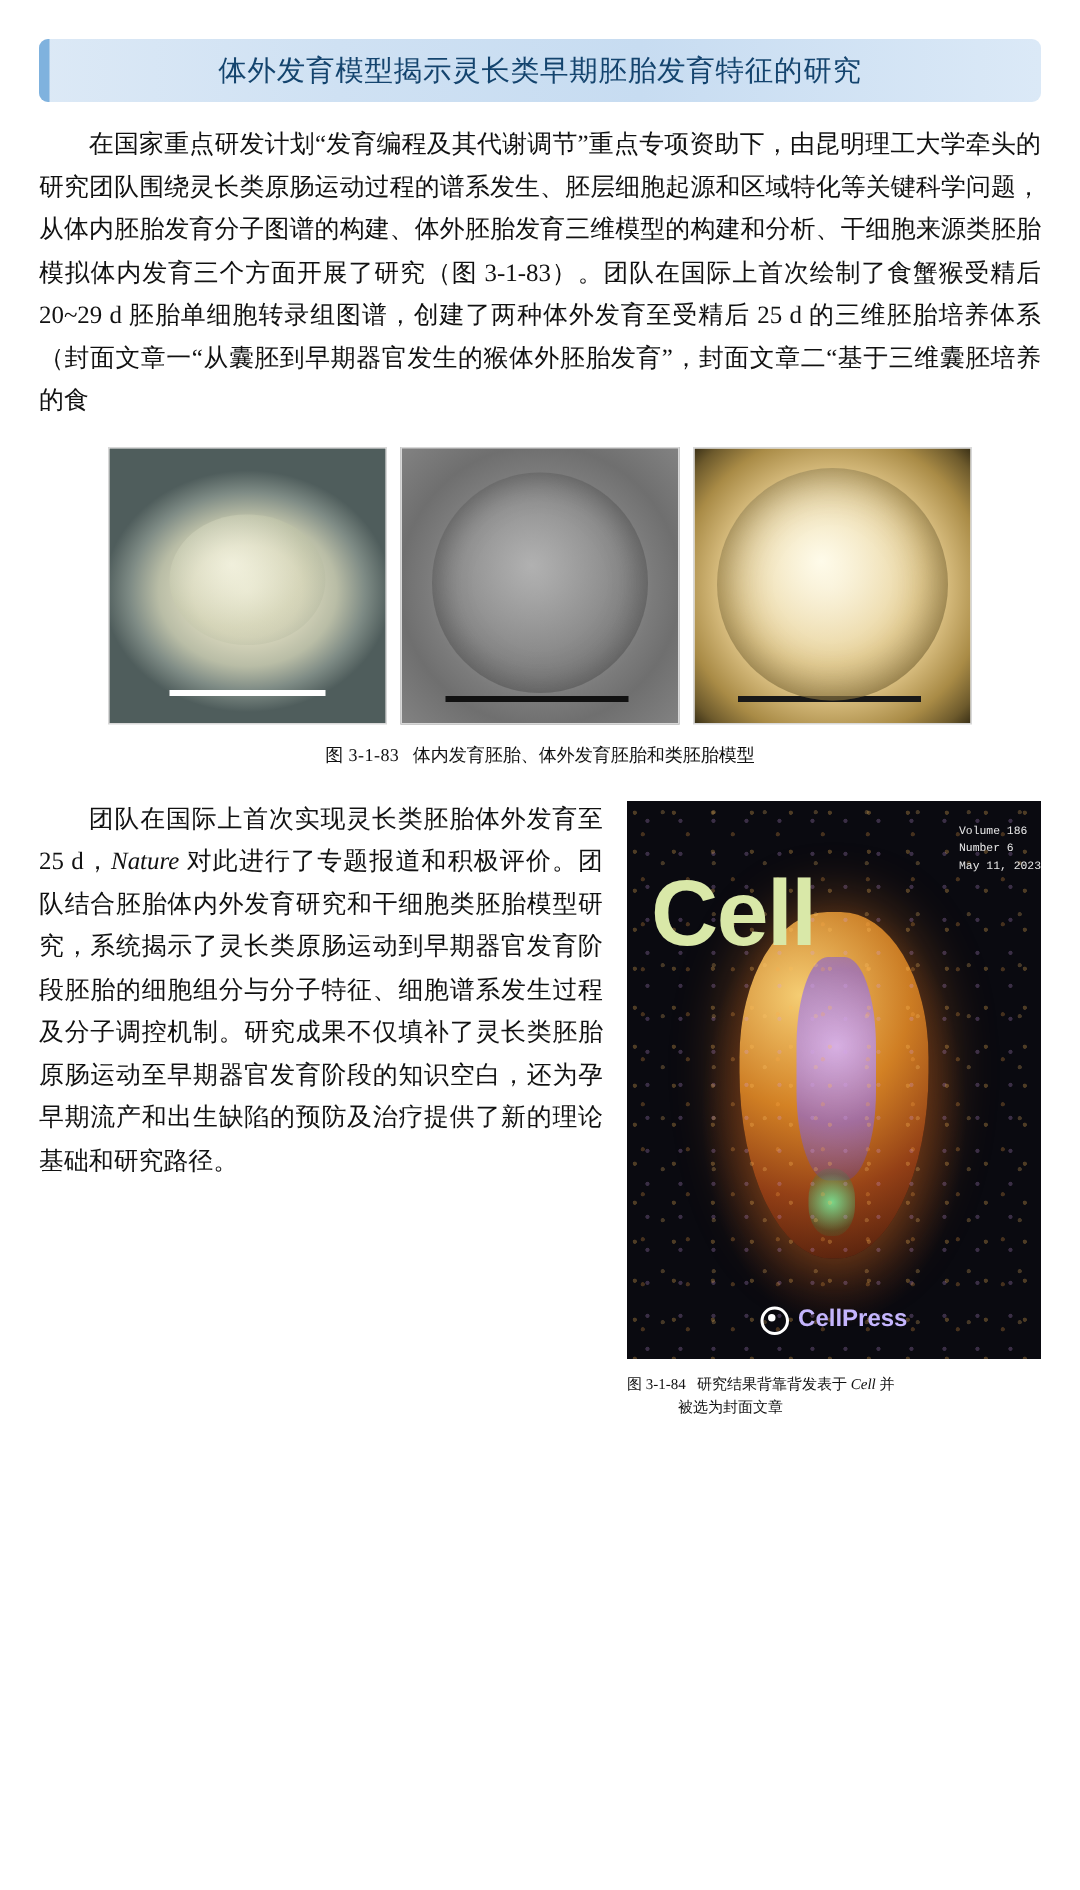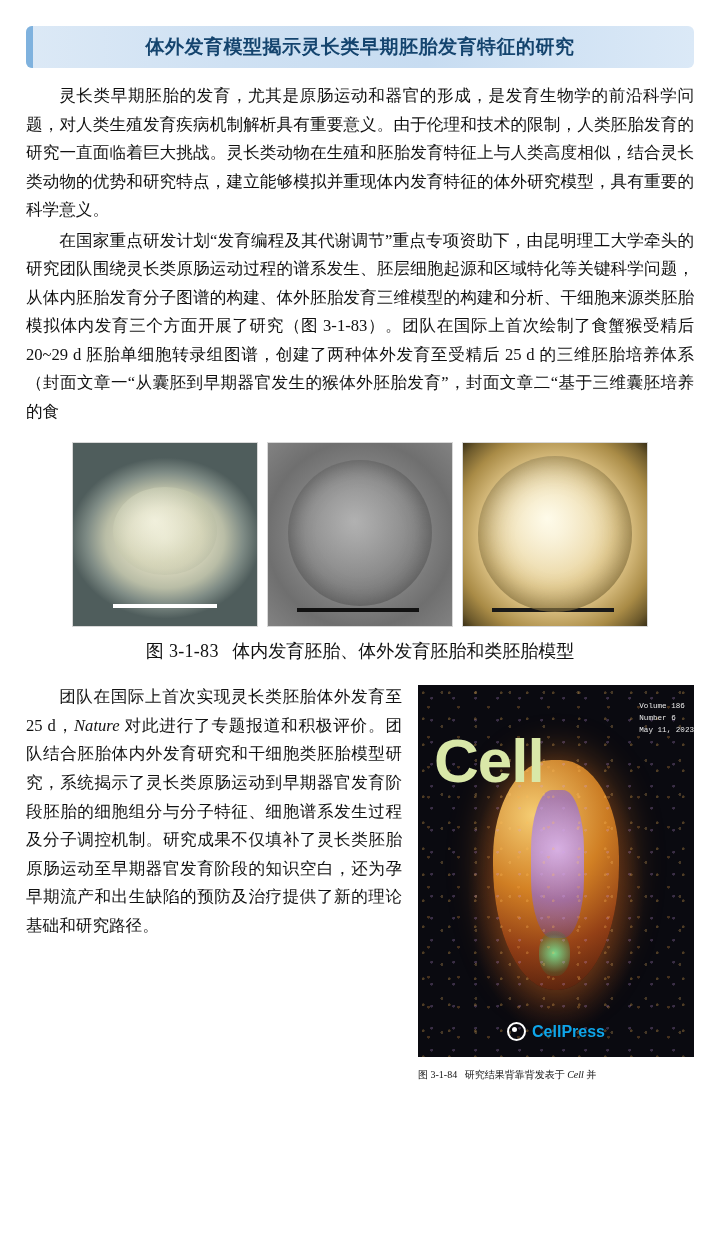--- a/index.html
+++ b/index.html
@@ -38,21 +38,21 @@
     position: absolute;
     left: 0;
     top: 0;
     bottom: 0;
     width: 7px;
     border-radius: 6px 0 0 6px;
     background: #7fb2de;
   }
   .title-text {
     font-family: "Liberation Sans", "DejaVu Sans", sans-serif;
-    font-weight: bold;
+    font-weight: normal;
     font-size: 19px;
     letter-spacing: 0.5px;
     color: #14446e;
   }
 
   
   .para {
     font-size: 16.6px;
     line-height: 1.72;
     text-align: justify;
@@ -144,21 +144,21 @@
     background: #111;
     left: 16%;
     width: 66%;
     bottom: 14px;
   }
   .img-c .scalebar {
     background: #181818;
   }
   .fig-caption {
     text-align: center;
-    font-size: 18px;
+    font-size: 12px;
     margin-top: 12px;
     color: #111;
   }
   .fig-caption .fignum {
     letter-spacing: 0.3px;
   }
 
   
   .mid {
     margin-top: 20px;
@@ -248,21 +248,21 @@
   }
   .cover-footer {
     position: absolute;
     left: 0;
     right: 0;
     bottom: 16px;
     display: flex;
     align-items: center;
     justify-content: center;
     gap: 6px;
-    color: #0ea5e9;
+    color: #c4b5fd;
     font-family: "Liberation Sans", "DejaVu Sans", sans-serif;
     font-size: 16px;
     font-weight: bold;
   }
   .cp-mark {
     width: 15px;
     height: 15px;
     border-radius: 50%;
     border: 2px solid #ffffff;
     position: relative;
@@ -305,21 +305,20 @@
 <body>
 
 <div class="page">
 
   <div class="title-bar">
     <span class="accent-left"></span>
     <span class="title-text">体外发育模型揭示灵长类早期胚胎发育特征的研究</span>
   </div>
 
   <div class="block-top">
-    <p class="para indent">灵长类早期胚胎的发育，尤其是原肠运动和器官的形成，是发育生物学的前沿科学问题，对人类生殖发育疾病机制解析具有重要意义。由于伦理和技术的限制，人类胚胎发育的研究一直面临着巨大挑战。灵长类动物在生殖和胚胎发育特征上与人类高度相似，结合灵长类动物的优势和研究特点，建立能够模拟并重现体内发育特征的体外研究模型，具有重要的科学意义。</p>
     <p class="para indent">在国家重点研发计划“发育编程及其代谢调节”重点专项资助下，由昆明理工大学牵头的研究团队围绕灵长类原肠运动过程的谱系发生、胚层细胞起源和区域特化等关键科学问题，从体内胚胎发育分子图谱的构建、体外胚胎发育三维模型的构建和分析、干细胞来源类胚胎模拟体内发育三个方面开展了研究（图 3-1-83）。团队在国际上首次绘制了食蟹猴受精后 20~29 d 胚胎单细胞转录组图谱，创建了两种体外发育至受精后 25 d 的三维胚胎培养体系（封面文章一“从囊胚到早期器官发生的猴体外胚胎发育”，封面文章二“基于三维囊胚培养的食</p>
   </div>
 
   <div class="fig1">
     <div class="fig1-row">
       <div class="fig1-cell img-a">
         <div class="scalebar"></div>
       </div>
       <div class="fig1-cell img-b">
         <div class="scalebar"></div>
@@ -350,20 +349,21 @@
           <div>May 11, 2023</div>
         </div>
         <div class="cover-footer">
           <span class="cp-mark"></span>
           <span>CellPress</span>
         </div>
       </div>
       <div class="cover-caption">
         <span>图 3-1-84</span>
         &nbsp;&nbsp;<span>研究结果背靠背发表于 </span><em class="it">Cell</em><span> 并</span>
+        <span class="cc-line2">被选为封面文章</span>
       </div>
     </div>
 
     <p class="para indent"><span>团队在国际上首次实现灵长类胚胎体外发育至 25 d，</span><em class="it">Nature</em><span> 对此进行了专题报道和积极评价。团队结合胚胎体内外发育研究和干细胞类胚胎模型研究，系统揭示了灵长类原肠运动到早期器官发育阶段胚胎的细胞组分与分子特征、细胞谱系发生过程及分子调控机制。研究成果不仅填补了灵长类胚胎原肠运动至早期器官发育阶段的知识空白，还为孕早期流产和出生缺陷的预防及治疗提供了新的理论基础和研究路径。</span></p>
 
   </div>
 
 </div>
 
 </body></html>

